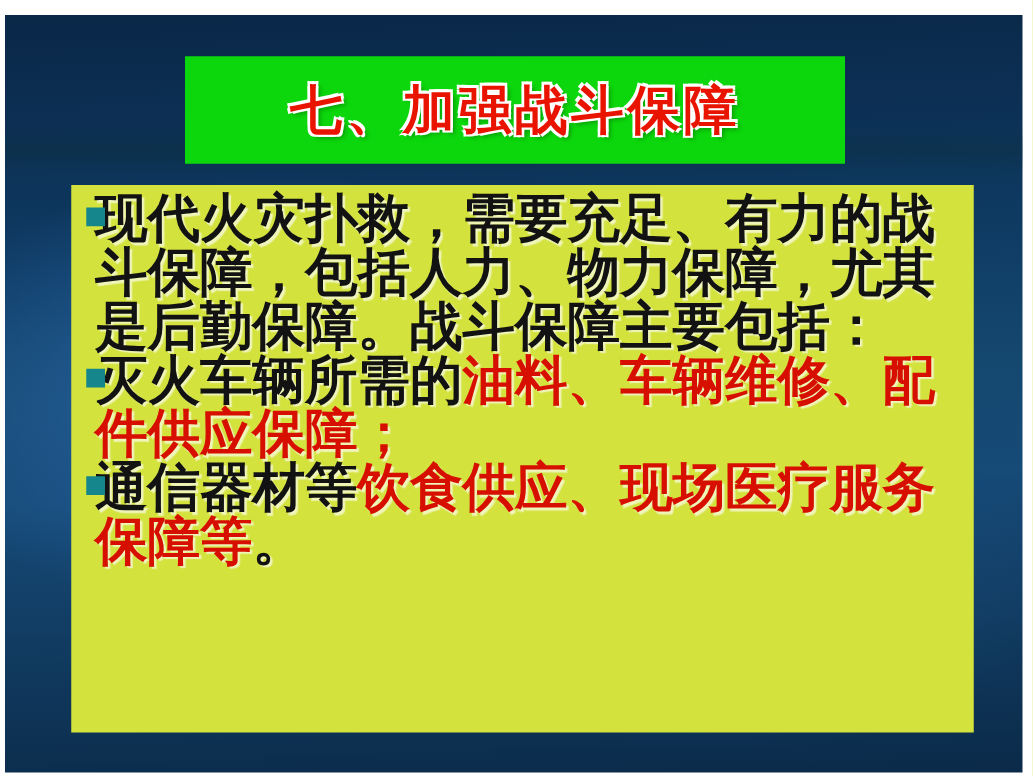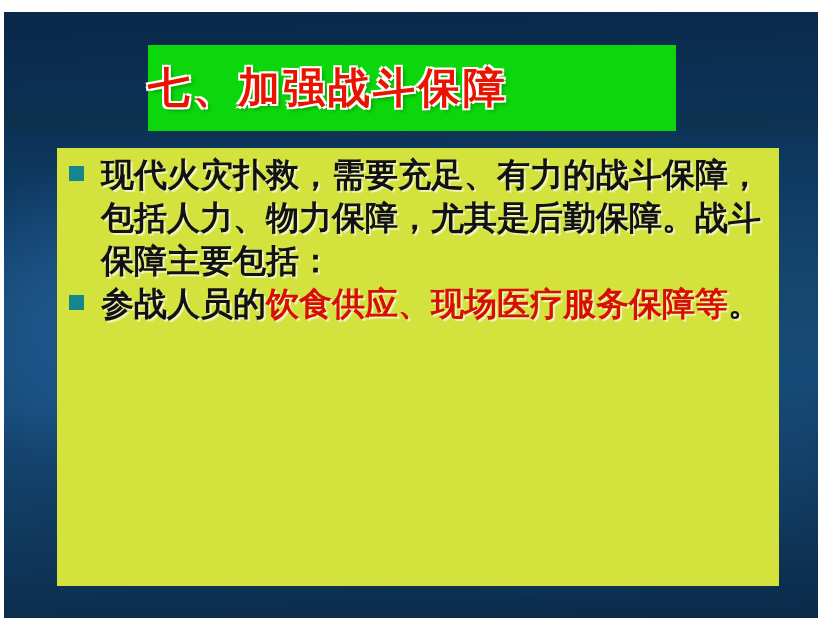--- a/index.html
+++ b/index.html
@@ -33,43 +33,43 @@
   
   .bg::before{
     content:"";position:absolute;left:0;top:88px;width:100%;height:40px;
     background:linear-gradient(180deg, rgba(10,40,50,0) 0%, rgba(12,48,58,0.35) 50%, rgba(10,40,50,0) 100%);
     pointer-events:none;
   }
 
   .title-box{
     position:absolute;left:144px;top:33px;width:528px;height:86px;
     background:var(--green);
-    display:flex;align-items:center;
+    display:flex;align-items:center;justify-content:center;
   }
   .title{
     font-size:42px;font-weight:bold;letter-spacing:3px;
     color:var(--title-red);
     text-shadow:
       -2px -2px 0 #ffffff, 2px -2px 0 #ffffff,
       -2px  2px 0 #ffffff, 2px  2px 0 #ffffff,
        3px  3px 4px rgba(0,0,0,0.35);
     white-space:nowrap;
   }
 
   .content-box{
     position:absolute;left:53px;top:136px;width:722px;height:438px;
     background:var(--yellow);
   }
   ul.bullets{
     list-style:none;margin:0;padding:5px 6px 0 0;
   }
   li.bullet{
     position:relative;
-    padding-left:44px;
-    font-size:33px;
+    padding-left:19px;
+    font-size:42px;
     line-height:43px;
     font-weight:600;
     color:var(--black);
     text-shadow:2px 2px 1px rgba(255,255,255,0.65);
     letter-spacing:0px;
   }
   .bullet-square{
     position:absolute;left:12px;top:13px;width:15px;height:15px;
     background:var(--teal);
   }
@@ -80,17 +80,18 @@
 <body>
 
 <div class="page">
   <div class="bg">
     <div class="title-box">
       <span class="title">七、加强战斗保障</span>
     </div>
     <div class="content-box">
       <ul class="bullets">
           <li class="bullet"><span class="bullet-square"></span><span class="seg">现代火灾扑救，需要充足、有力的战斗保障，包括人力、物力保障，尤其是后勤保障。战斗保障主要包括：</span></li>
-          <li class="bullet"><span class="bullet-square"></span><span class="seg">参战人员的</span><span class="seg seg-red">饮食供应、现场医疗服务保障等</span><span class="seg">。</span></li>
+          <li class="bullet"><span class="bullet-square"></span><span class="seg">灭火车辆所需的</span><span class="seg seg-red">油料、车辆维修、配件供应保障；</span></li>
+          <li class="bullet"><span class="bullet-square"></span><span class="seg">通信器材等</span><span class="seg seg-red">饮食供应、现场医疗服务保障等</span><span class="seg">。</span></li>
         </ul>
     </div>
   </div>
 </div>
 
 </body></html>

